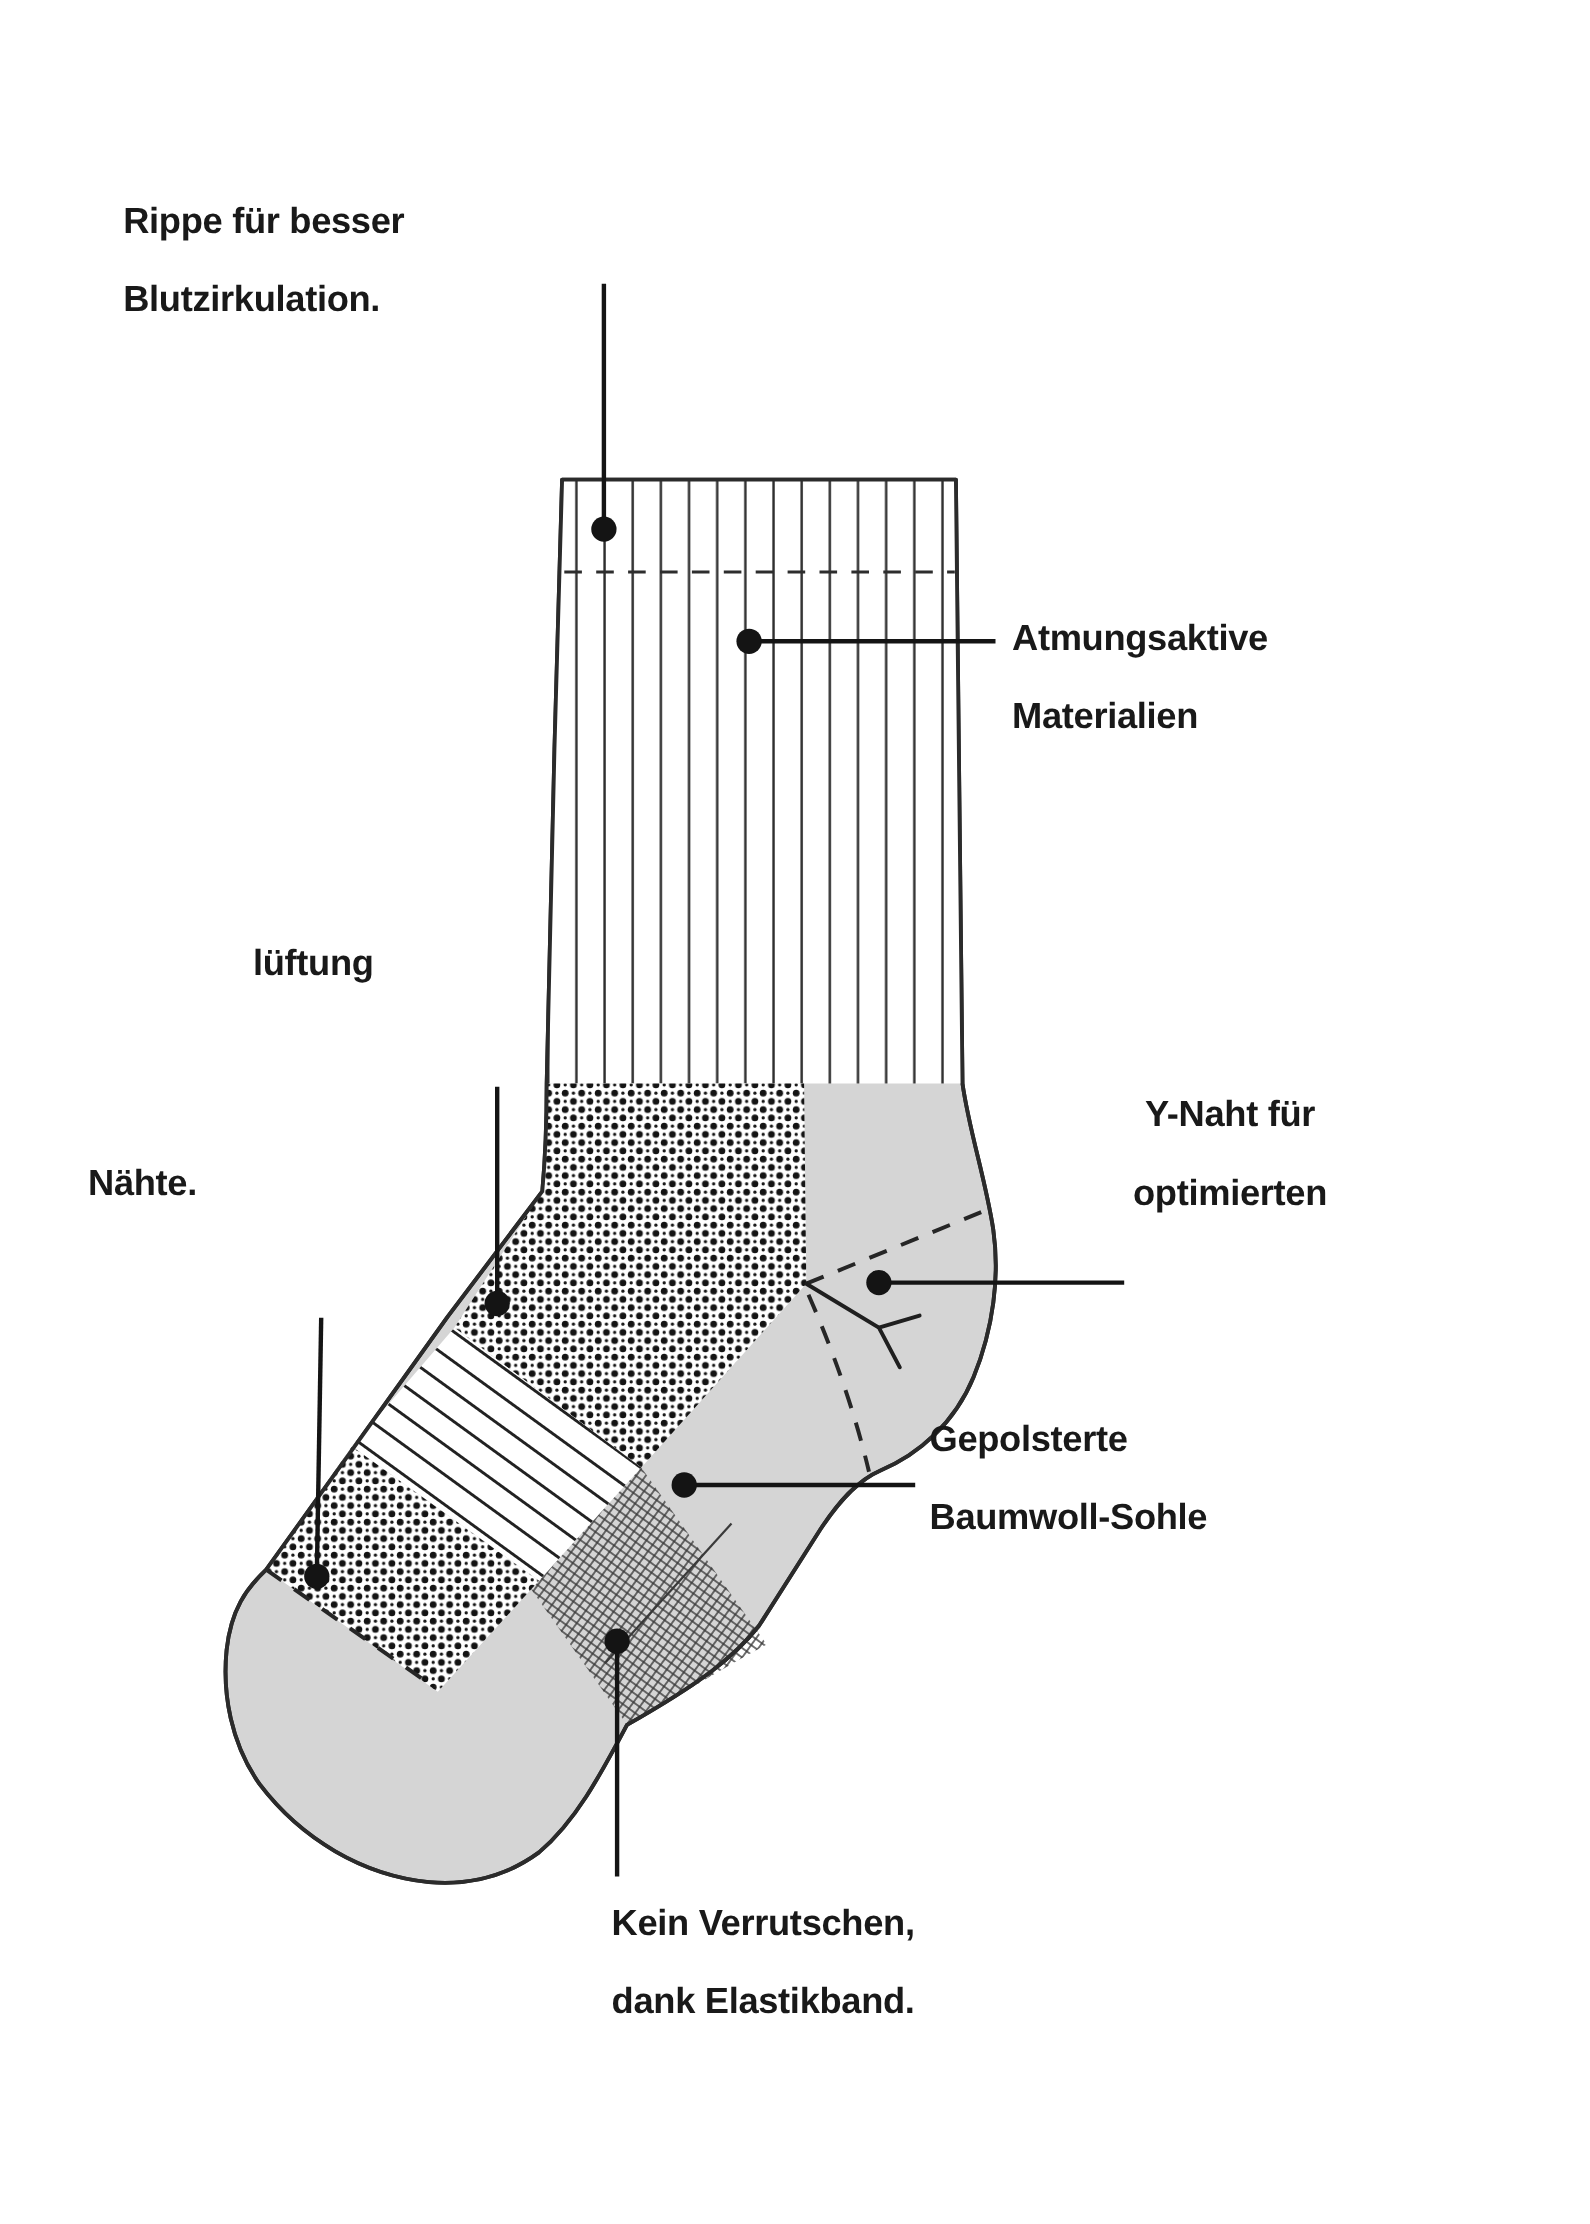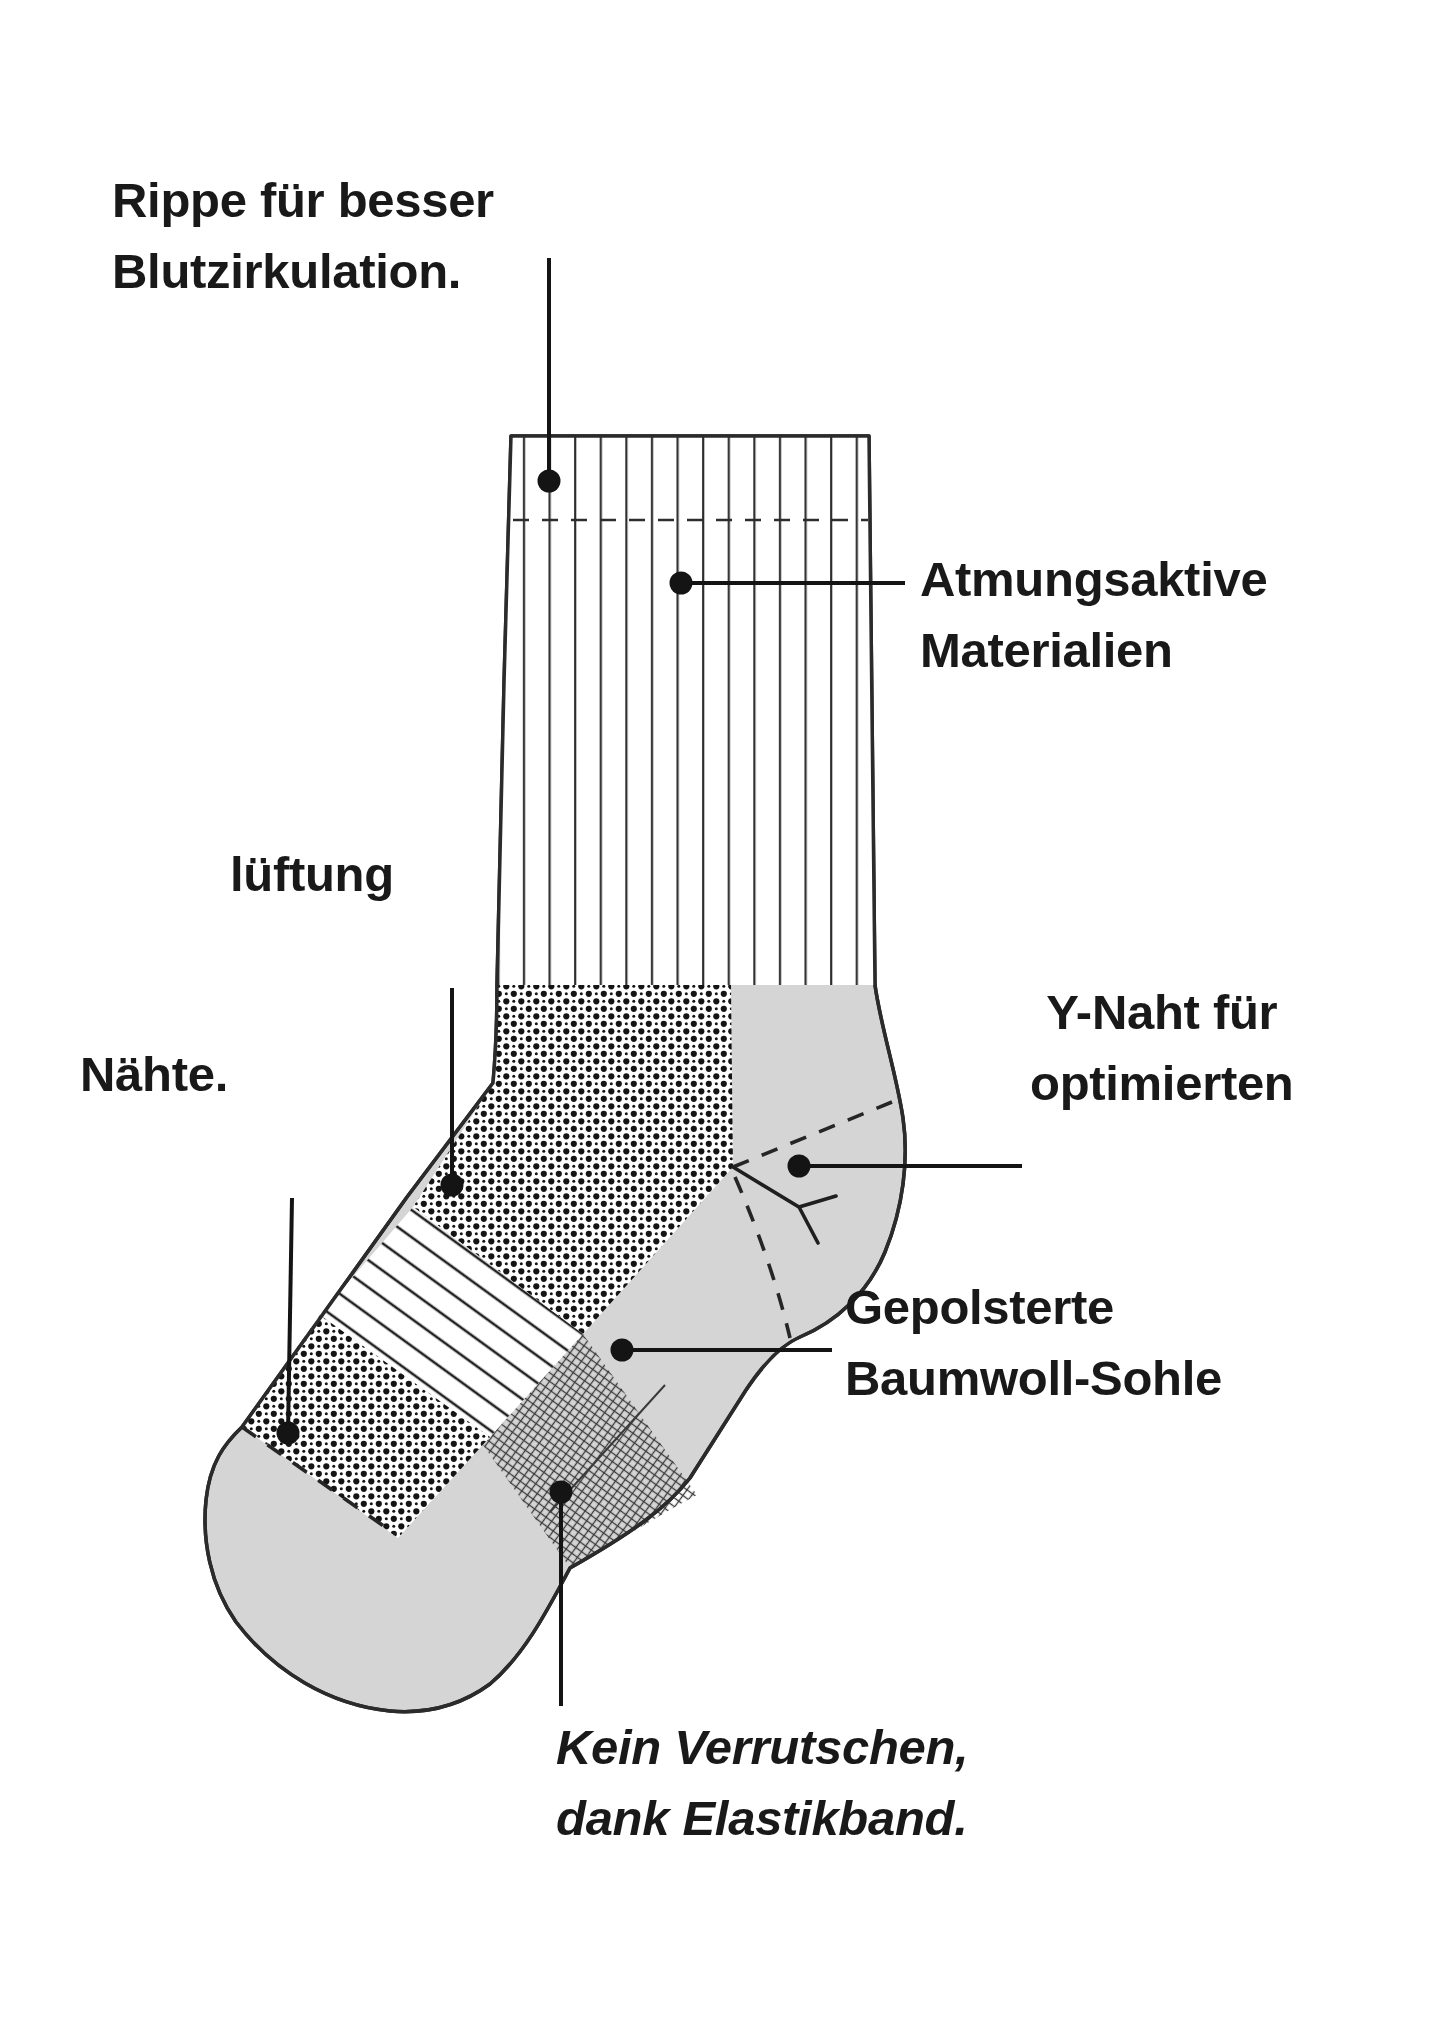--- a/index.html
+++ b/index.html
@@ -13,34 +13,34 @@
     position:relative;
     width:1445px;height:2022px;
     background:var(--background);
     font-family:"Liberation Sans", sans-serif;
     overflow:hidden;
   }
   .diagram-svg{position:absolute;left:0;top:0;width:1445px;height:2022px;}
   .lbl{
     position:absolute;
     color:var(--ink);
-    font-size:49px;
+    font-size:33px;
     font-weight:700;
     line-height:71px;
     letter-spacing:-0.3px;
     white-space:nowrap;
   }
   .lbl .ln{display:block;}
   #lbl-rippe        {left:112px; top:165px;}
   #lbl-atmung       {left:920px; top:544px;}
   #lbl-maschen      {left:230px; top:839px;}
   #lbl-ohne         {left:80px;  top:1039px;}
   #lbl-ynaht        {left:1030px;top:977px;text-align:center;}
   #lbl-gepolsterte  {left:845px; top:1272px;}
-  #lbl-kein         {left:556px; top:1712px;font-style:italic;}
+  #lbl-kein         {left:556px; top:1712px;}
 
   .sock-body{fill:var(--sock-gray);stroke:var(--outline);stroke-width:3.5;stroke-linejoin:round;}
   .region-white{fill:#ffffff;}
   .edge-restroke{fill:none;stroke:var(--outline);stroke-width:3.5;stroke-linejoin:round;}
   .seam-dash{fill:none;stroke:#262626;stroke-width:3.6;stroke-dasharray:17 14;stroke-linecap:butt;}
   .cuff-dash{fill:none;stroke:#2d2d2d;stroke-width:2.6;stroke-dasharray:16 13;}
   .seam-solid{fill:none;stroke:#1f1f1f;stroke-width:3.6;stroke-linecap:round;}
   .grid-inner{fill:none;stroke:#3a3a3a;stroke-width:2;}
   .callout-line{stroke:#141414;stroke-width:4;fill:none;}
   .callout-dot{fill:#141414;}

